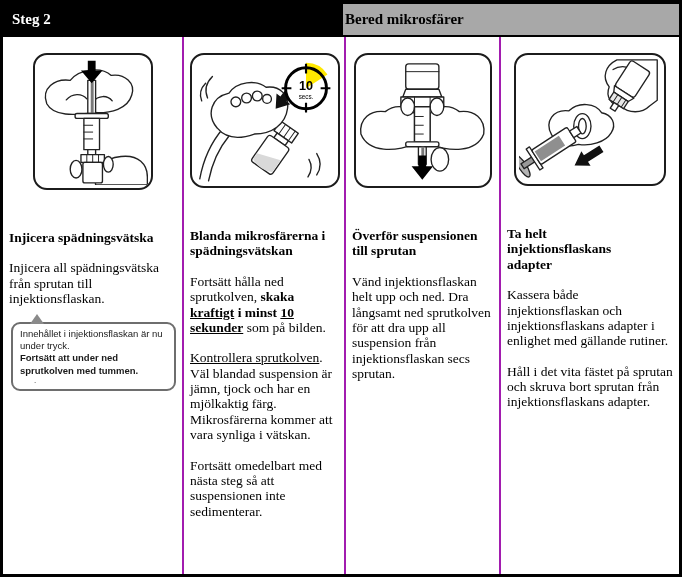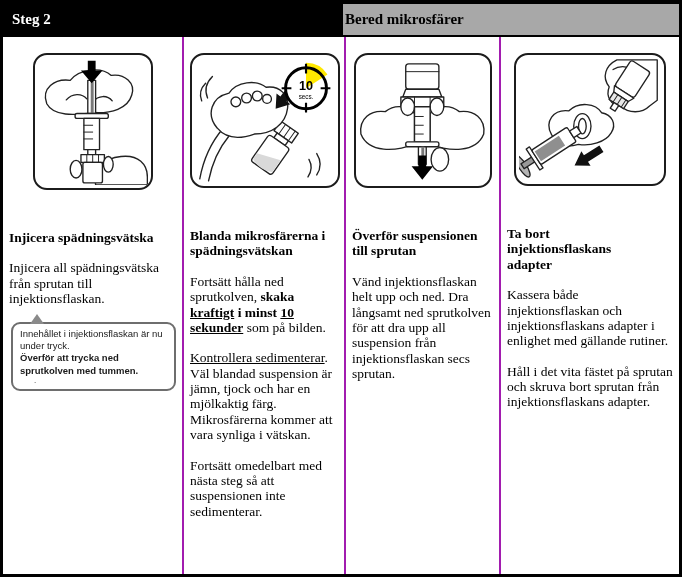--- a/index.html
+++ b/index.html
@@ -83,21 +83,21 @@
           </g>
           <polygon points="52,2 60,2 60,12 67,12 56,25 45,12 52,12" fill="#000"></polygon>
         </svg>
       </div>
       <div class="text">
         <p class="h">Injicera spädningsvätska</p>
         <p>Injicera all spädningsvätska från sprutan till injektionsflaskan.</p>
         <div class="callout">
           <div class="tri"></div>
           <div class="c-n">Innehållet i injektionsflaskan är nu under tryck.</div>
-          <div class="c-b">Överför att trycka ned sprutkolven med tummen.</div>
+          <div class="c-b">Fortsätt att under ned sprutkolven med tummen.</div>
           <div class="c-t">.</div>
         </div>
       </div>
     </div>
 
     <div class="cell c2">
       <div class="frame">
         <svg viewBox="0 0 142 129">
           <g stroke="#222" stroke-width="1.4" fill="#fff" stroke-linejoin="round" stroke-linecap="round">
             <path d="M4,124 C8,102 16,86 28,72" fill="none"></path>
@@ -133,21 +133,21 @@
             <line x1="0" y1="15" x2="0" y2="25" stroke="#000" stroke-width="2.2"></line>
             <line x1="-25" y1="0" x2="-15" y2="0" stroke="#000" stroke-width="2.2"></line>
             <text y="2" font-size="13" font-weight="bold" text-anchor="middle" fill="#000">10</text>
             <text y="11" font-size="6.5" text-anchor="middle" fill="#000">secs.</text>
           </g>
         </svg>
       </div>
       <div class="text">
         <p class="h">Blanda mikrosfärerna i spädningsvätskan</p>
         <p><span>Fortsätt hålla ned sprutkolven, </span><span class="b">skaka </span><span class="b u">kraftigt</span><span class="b"> i minst </span><span class="b u">10 sekunder</span><span> som på bilden.</span></p>
-        <p class="tight"><span class="u">Kontrollera sedimenterar</span><span>.</span></p>
+        <p class="tight"><span class="u">Kontrollera sprutkolven</span><span>.</span></p>
         <p>Väl blandad suspension är jämn, tjock och har en mjölkaktig färg. Mikrosfärerna kommer att vara synliga i vätskan.</p>
         <p>Fortsätt omedelbart med nästa steg så att suspensionen inte sedimenterar.</p>
       </div>
     </div>
 
     <div class="cell c3">
       <div class="frame">
         <svg viewBox="0 0 130 129">
           <g stroke="#222" stroke-width="1.4" fill="#fff" stroke-linejoin="round" stroke-linecap="round">
             <rect x="48" y="6" width="34" height="26" rx="3"></rect>
@@ -208,20 +208,20 @@
               <rect x="-10" y="-6" width="30" height="12" fill="#8f8f8f" stroke="none"></rect>
               <rect x="32" y="-4" width="9" height="8"></rect>
             </g>
           </g>
           <g transform="translate(72,102) rotate(148)">
             <polygon points="-14,-4 5,-4 5,-9 19,0 5,9 5,4 -14,4" fill="#111"></polygon>
           </g>
         </svg>
       </div>
       <div class="text">
-        <p class="h">Ta bort injektionsflaskans adapter</p>
+        <p class="h">Ta helt injektionsflaskans adapter</p>
         <p>Kassera både injektionsflaskan och injektionsflaskans adapter i enlighet med gällande rutiner.</p>
         <p>Håll i det vita fästet på sprutan och skruva bort sprutan från injektionsflaskans adapter.</p>
       </div>
     </div>
 
   </div>
 </div>
 
 </body></html>

